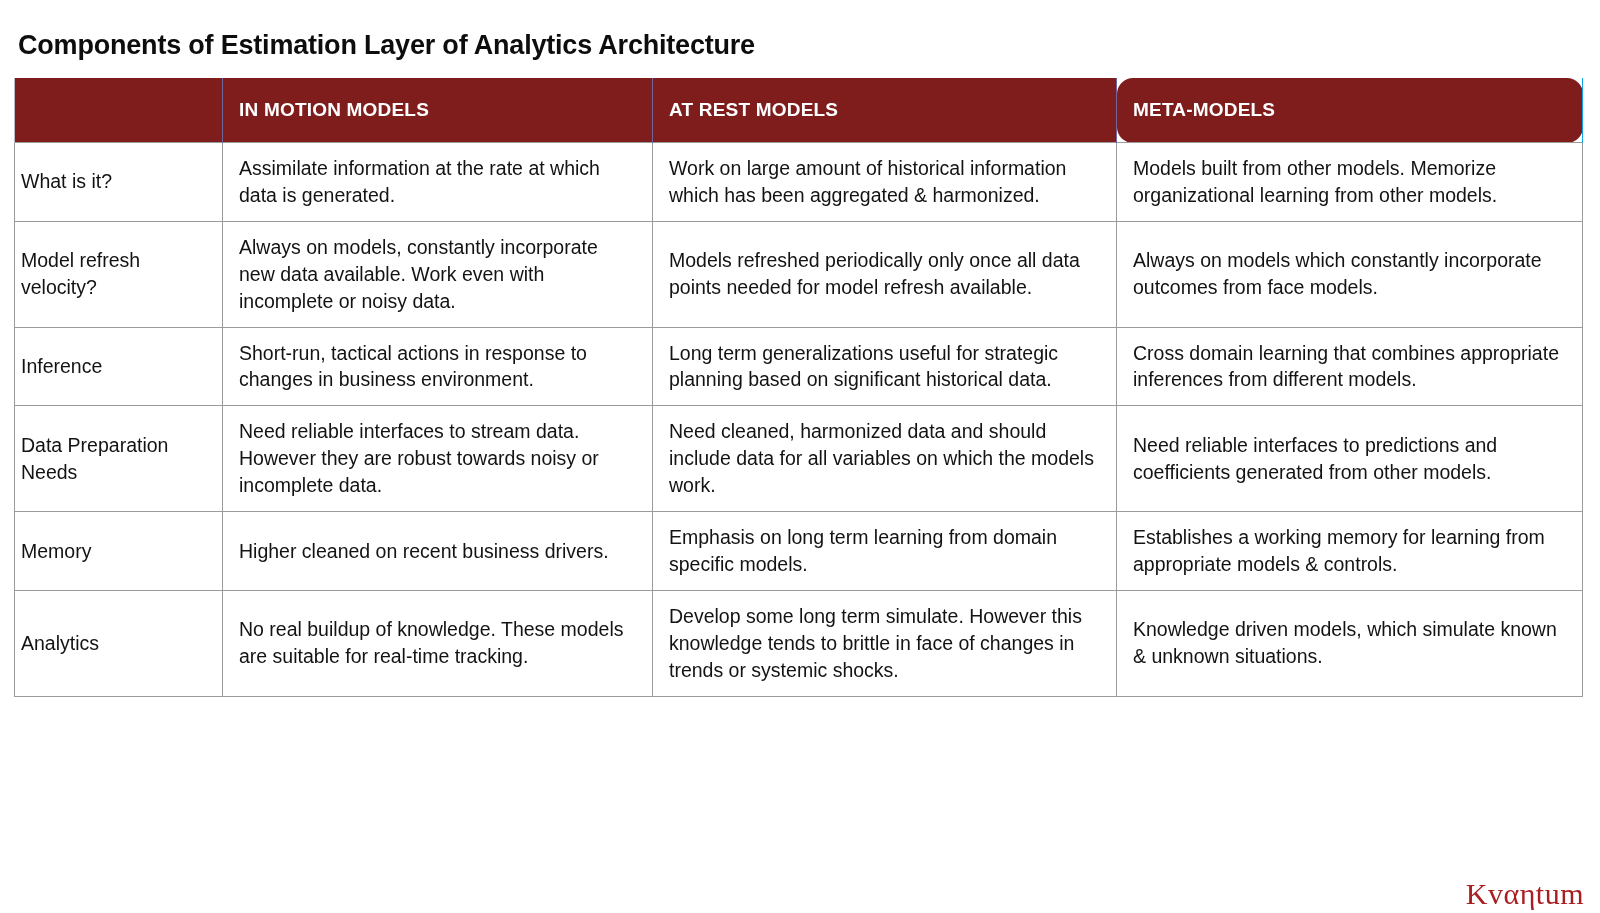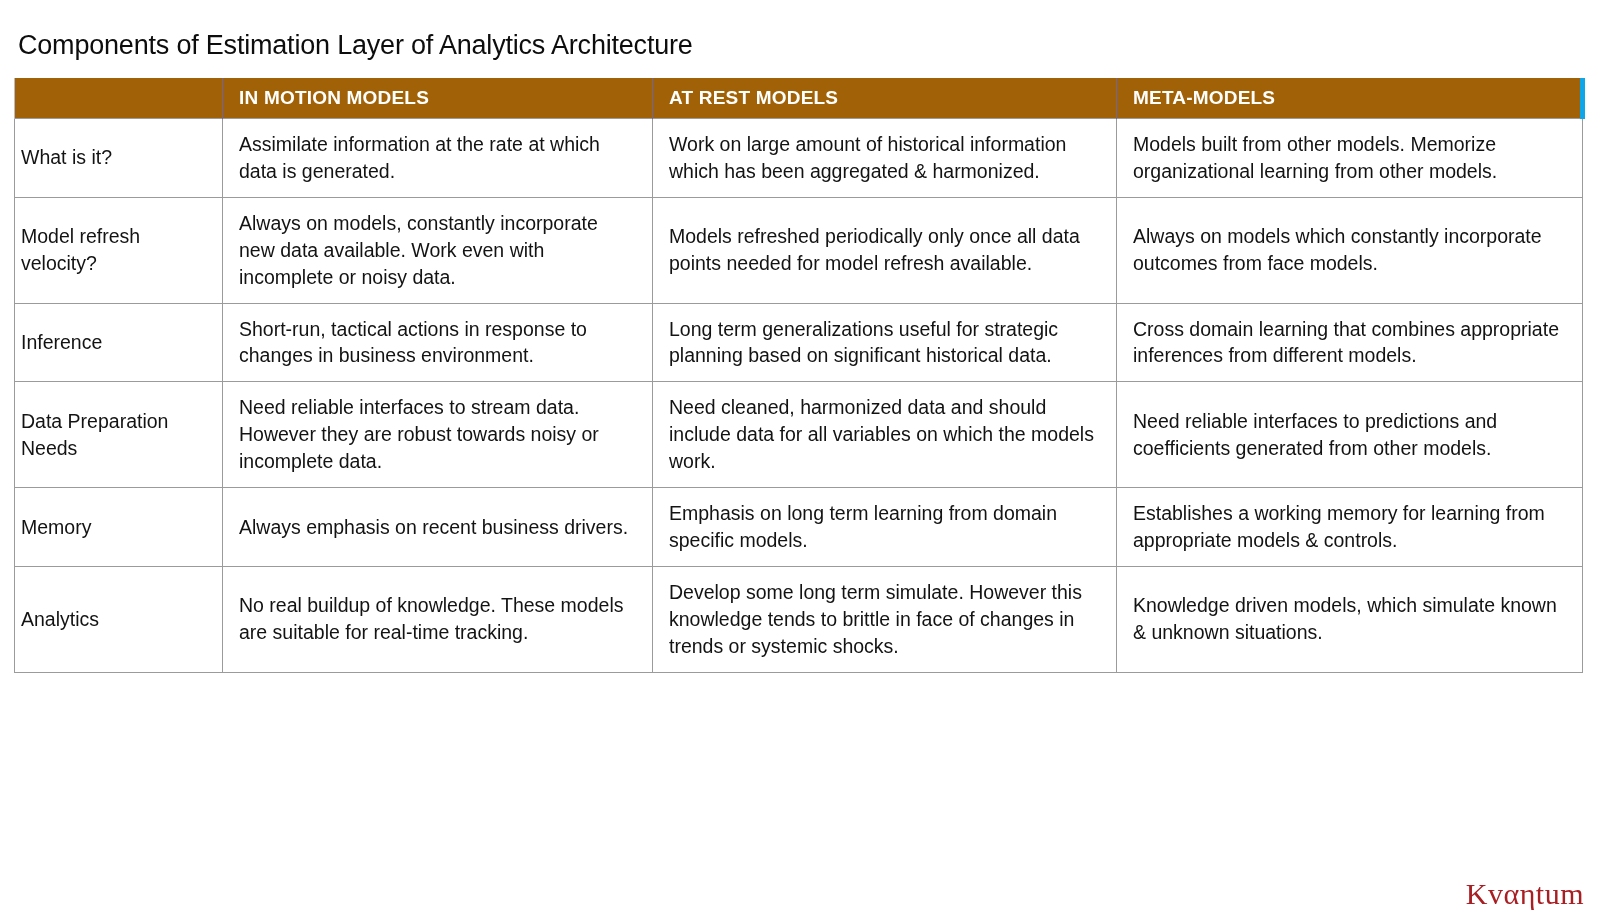--- a/index.html
+++ b/index.html
@@ -22,21 +22,21 @@
     height: 913px;
     box-sizing: border-box;
     padding: 0;
   }
 
   .page-title {
     position: absolute;
     left: 18px;
     top: 12px;
     font-size: 27px;
-    font-weight: normal;
+    font-weight: bold;
     letter-spacing: -0.2px;
     color: #0d0d0d;
     white-space: nowrap;
   }
 
   .table-wrap {
     position: absolute;
     left: 14px;
     top: 78px;
     width: 1568px;
@@ -48,37 +48,38 @@
     width: 1568px;
     background: #ffffff;
   }
 
   table.matrix col.c-label { width: 208px; }
   table.matrix col.c-a     { width: 430px; }
   table.matrix col.c-b     { width: 464px; }
   table.matrix col.c-c     { width: 466px; }
 
   table.matrix thead th {
-    background: #a16207;
+    background: #7f1d1d;
     color: #ffffff;
     font-size: 19px;
     font-weight: bold;
     text-align: left;
     vertical-align: middle;
-    height: 40px;
+    height: 64px;
     padding: 0 16px;
     border-right: 1px solid #6f66a0;
     border-left: 1px solid #6f66a0;
     letter-spacing: 0.2px;
   }
   table.matrix thead th.corner {
     border-left: 1px solid #b9b9c8;
   }
   table.matrix thead th.last {
-    border-right: 5px solid #0ea5e9;
+    border-right: 1px solid #0ea5e9;
+    border-radius: 16px;
   }
 
   table.matrix tbody td {
     border: 1px solid #9b9b9b;
     font-size: 19.5px;
     line-height: 1.38;
     color: #131313;
     vertical-align: middle;
     padding: 12px 16px;
     background: #ffffff;
@@ -144,21 +145,21 @@
           <td>Cross domain learning that combines appropriate inferences from different models.</td>
         </tr>
         <tr>
           <td class="rowlabel">Data Preparation Needs</td>
           <td>Need reliable interfaces to stream data. However they are robust towards noisy or incomplete data.</td>
           <td>Need cleaned, harmonized data and should include data for all variables on which the models work.</td>
           <td>Need reliable interfaces to predictions and coefficients generated from other models.</td>
         </tr>
         <tr>
           <td class="rowlabel">Memory</td>
-          <td>Always emphasis on recent business drivers.</td>
+          <td>Higher cleaned on recent business drivers.</td>
           <td>Emphasis on long term learning from domain specific models.</td>
           <td>Establishes a working memory for learning from appropriate models &amp; controls.</td>
         </tr>
         <tr>
           <td class="rowlabel">Analytics</td>
           <td>No real buildup of knowledge. These models are suitable for real-time tracking.</td>
           <td>Develop some long term simulate. However this knowledge tends to brittle in face of changes in trends or systemic shocks.</td>
           <td>Knowledge driven models, which simulate known &amp; unknown situations.</td>
         </tr>
       </tbody>

